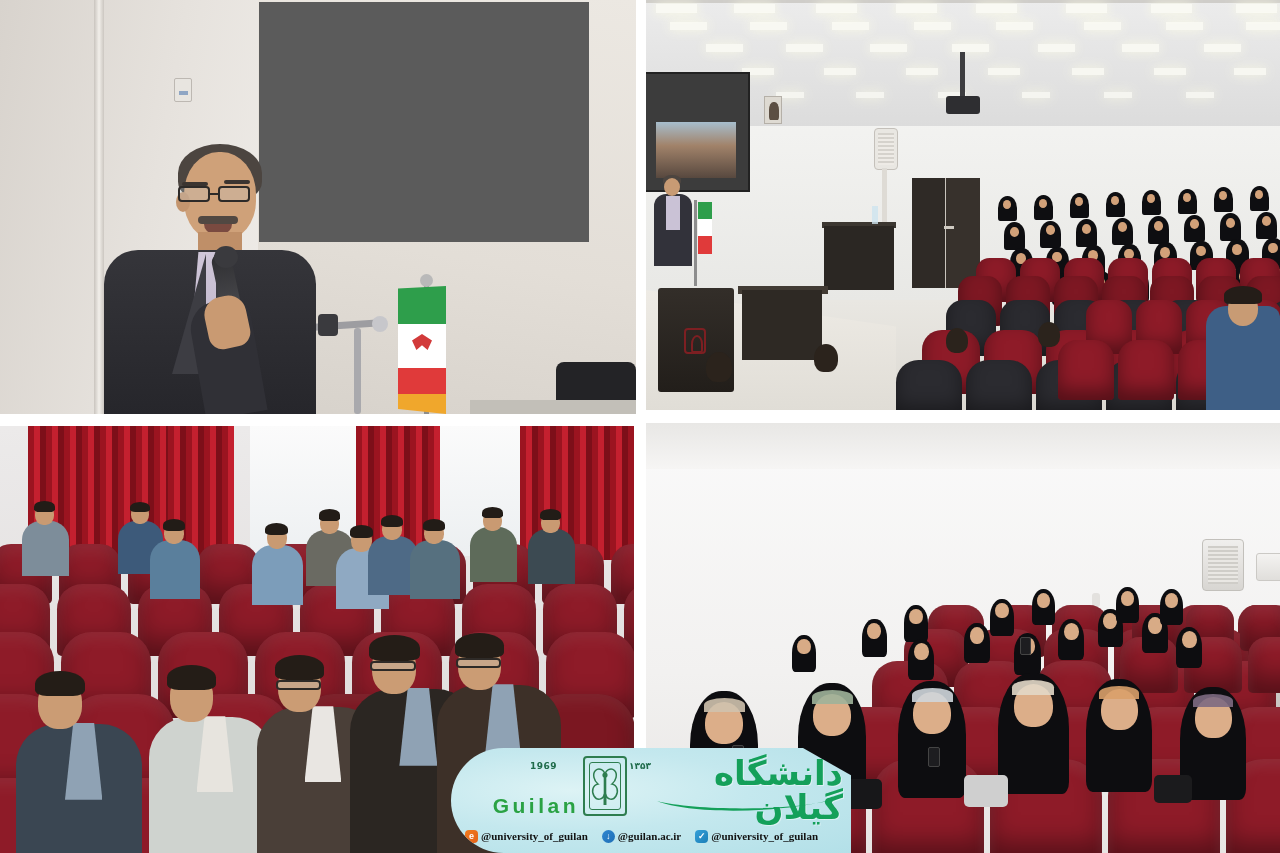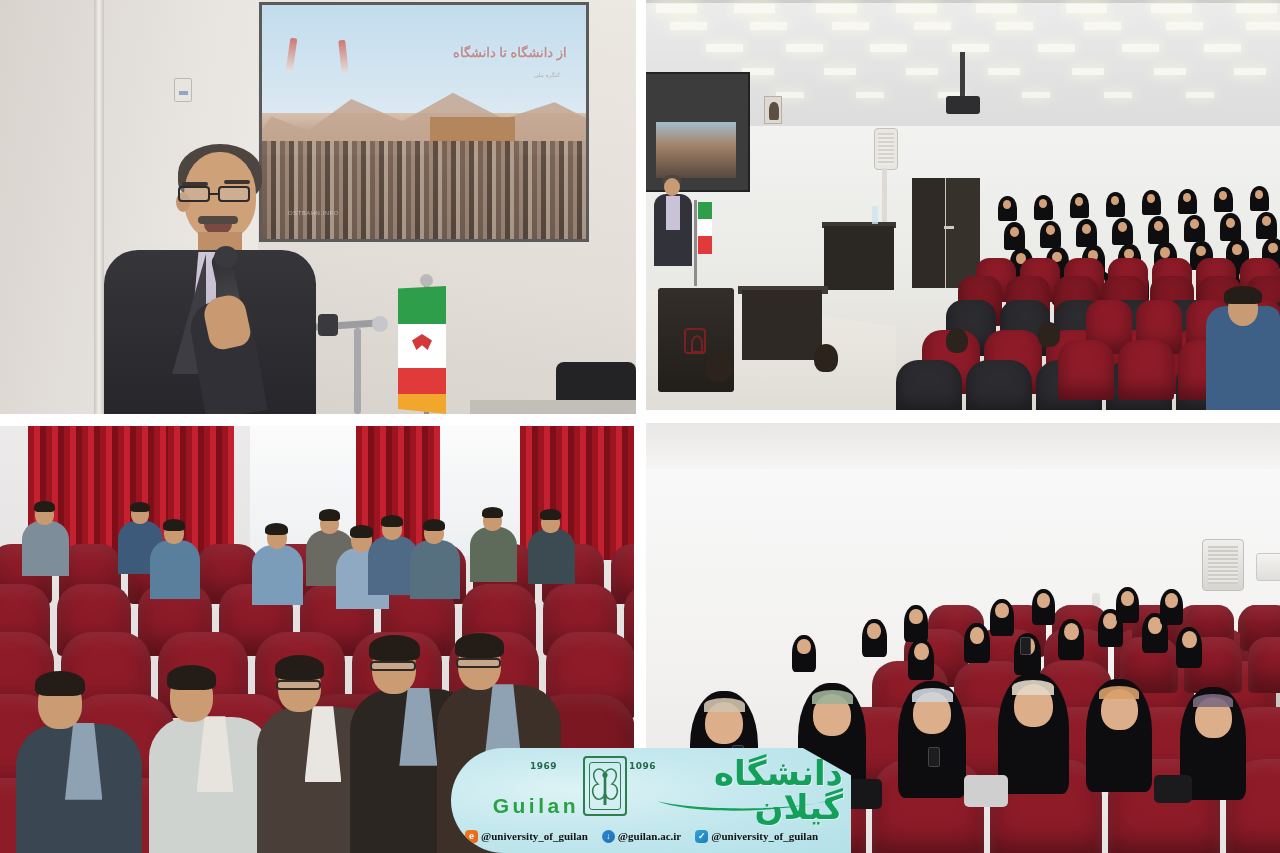--- a/index.html
+++ b/index.html
@@ -217,31 +217,20 @@
   <div class="grid">
 
     <div class="photo tl">
       <div class="scene">
         <div class="wall tl-wall-l"></div>
         <div class="wall tl-wall-r"></div>
         <div class="tl-pillar"></div>
         <div class="tl-switch"></div>
 
         <div class="tl-screenframe"></div>
-        <div class="tl-screen">
-          <div class="tl-sky"></div>
-          <div class="tl-mount"></div>
-          <div class="tl-fort"></div>
-          <div class="tl-crowd"></div>
-          <div class="tl-rbn1"></div>
-          <div class="tl-rbn2"></div>
-          <div class="tl-scr-title">از دانشگاه تا دانشگاه</div>
-          <div class="tl-scr-sub">کنگره ملی</div>
-          <div class="tl-scr-tag">OSTBAHN.INFO</div>
-        </div>
 
         <div class="tl-chair"></div>
         <div class="tl-table"></div>
 
         <div class="mic-stand">
           <div class="arm"></div>
             <div class="vert"></div>
           <div class="clamp"></div>
             <div class="knob"></div>
         </div>
@@ -678,21 +667,21 @@
           </div>
       </div>
     </div>
 
   </div>
 
   <div class="banner">
     <div class="banner-inner">
 
       <div class="yr yr-left">1969</div>
-      <div class="yr yr-right">1096</div>
+      <div class="yr yr-right">۱۳۵۳</div>
 
       <div class="uni-line2">Guilan</div>
 
       <div class="emblem-box">
         <div class="in"></div>
         <svg class="emb-svg" width="32" height="44" viewBox="0 0 32 44">
           <g fill="none" stroke="#2e7d4f" stroke-width="1.5">
             <path d="M16 12 C16 6, 10 3, 6.5 6.5 C3 10, 5 17, 9 20 C4 21, 2 27, 5 32 C8 37, 14 36, 15.5 30 L15.5 41"></path>
             <path d="M16 12 C16 6, 22 3, 25.5 6.5 C29 10, 27 17, 23 20 C28 21, 30 27, 27 32 C24 37, 18 36, 16.5 30 L16.5 41"></path>
           </g>

